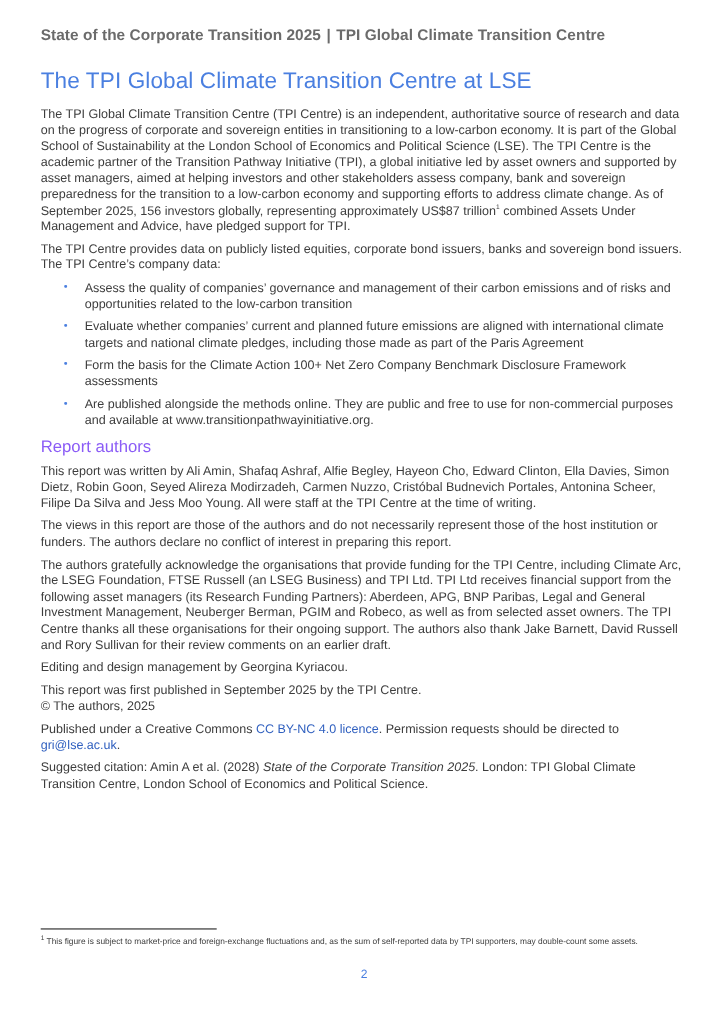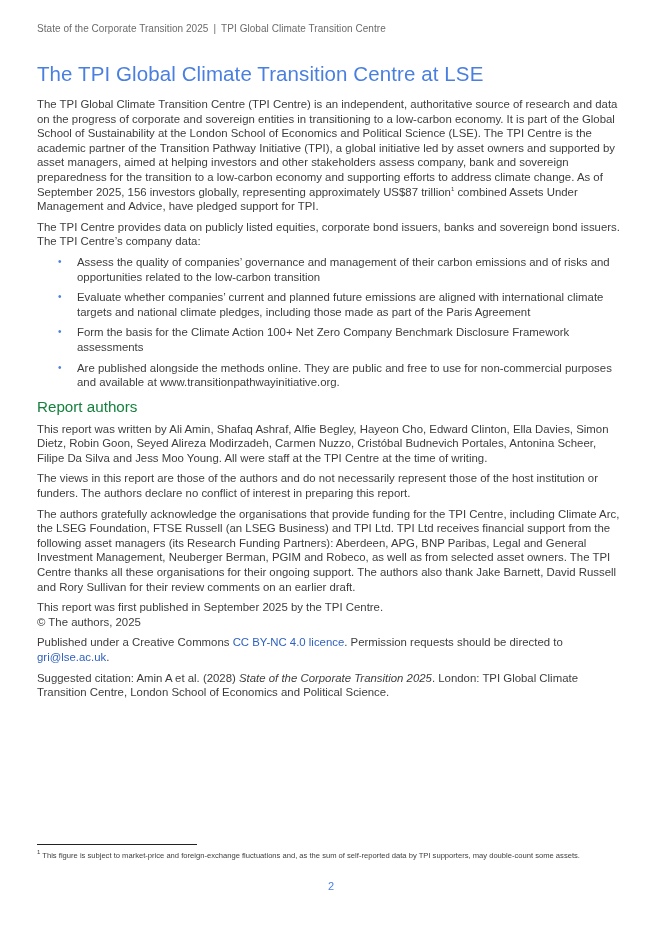--- a/index.html
+++ b/index.html
@@ -1,28 +1,28 @@
 <!DOCTYPE html>
 <html><head>
   <meta charset="utf-8">
   <style>
     html, body { margin: 0; padding: 0; background: #ffffff; }
     body { width: 662px; height: 936px; position: relative; overflow: hidden;
       font-family: "Liberation Sans", "DejaVu Sans", sans-serif; color: #3a3a3a; }
     .page { position: absolute; left: 37px; top: 0; width: 588px; }
-    .running-header { position: absolute; top: 23px; left: 0; font-size: 10px; color: #6b6b6b; letter-spacing: 0.05px; white-space: nowrap; }
+    .running-header { position: absolute; top: 23px; left: 0; font-size: 14px; color: #6b6b6b; letter-spacing: 0.05px; white-space: nowrap; font-weight: bold; }
     .running-header .sep { margin: 0 5px; }
     h1 { position: absolute; top: 62px; left: 0; margin: 0; font-size: 20.5px; font-weight: normal; color: #4a7fe0; white-space: nowrap; letter-spacing: 0.1px; }
     .body { position: absolute; top: 97px; left: 0; width: 588px; font-size: 11.4px; line-height: 14.6px; color: #3d3d3d; }
     p { margin: 0 0 6px 0; }
     sup { font-size: 6px; line-height: 0; vertical-align: super; }
     ul { margin: 0 0 6px 0; padding: 0 0 0 40px; list-style: none; }
     ul li { position: relative; margin: 0 0 6px 0; }
     ul li .bullet { position: absolute; left: -19px; top: 0; color: #4a7fe0; font-size: 10px; }
-    h2 { margin: 8px 0 6px 0; font-size: 15.2px; font-weight: normal; color: #15803d; line-height: 18px; }
+    h2 { margin: 8px 0 6px 0; font-size: 15.2px; font-weight: normal; color: #8b5cf6; line-height: 18px; }
     a.link { color: #2f5fbf; text-decoration: none; }
     em { font-style: italic; }
     .fn-rule { position: absolute; top: 844px; left: 0; width: 160px; height: 1px; background: #222; }
     .footnote { position: absolute; top: 850px; left: 0; width: 588px; font-size: 7.6px; line-height: 11px; color: #3d3d3d; }
     .page-number { position: absolute; top: 880px; left: 0; width: 588px; text-align: center; font-size: 11px; color: #4a7fe0; }
   </style>
 </head>
 <body>
 
 <div class="page">
@@ -43,20 +43,21 @@
       <li><span class="bullet">•</span><span>Evaluate whether companies’ current and planned future emissions are aligned with international climate targets and national climate pledges, including those made as part of the Paris Agreement</span></li>
       <li><span class="bullet">•</span><span>Form the basis for the Climate Action 100+ Net Zero Company Benchmark Disclosure Framework assessments</span></li>
       <li><span class="bullet">•</span><span>Are published alongside the methods online. They are public and free to use for non-commercial purposes and available at www.transitionpathwayinitiative.org.</span></li>
     </ul>
 
     <h2>Report authors</h2>
     <p>This report was written by Ali Amin, Shafaq Ashraf, Alfie Begley, Hayeon Cho, Edward Clinton, Ella Davies, Simon Dietz, Robin Goon, Seyed Alireza Modirzadeh, Carmen Nuzzo, Cristóbal Budnevich Portales, Antonina Scheer, Filipe Da Silva and Jess Moo Young. All were staff at the TPI Centre at the time of writing.</p>
     <p>The views in this report are those of the authors and do not necessarily represent those of the host institution or funders. The authors declare no conflict of interest in preparing this report.</p>
 
     <p>The authors gratefully acknowledge the organisations that provide funding for the TPI Centre, including Climate Arc, the LSEG Foundation, FTSE Russell (an LSEG Business) and TPI Ltd. TPI Ltd receives financial support from the following asset managers (its Research Funding Partners): Aberdeen, APG, BNP Paribas, Legal and General Investment Management, Neuberger Berman, PGIM and Robeco, as well as from selected asset owners. The TPI Centre thanks all these organisations for their ongoing support. The authors also thank Jake Barnett, David Russell and Rory Sullivan for their review comments on an earlier draft.</p>
+    <p>Editing and design management by Georgina Kyriacou.</p>
     <p><span>This report was first published in September 2025 by the TPI Centre.</span><br><span>© The authors, 2025</span></p>
     <p><span>Published under a Creative Commons </span><a class="link">CC BY-NC 4.0 licence</a><span>. Permission requests should be directed to </span><a class="link">gri@lse.ac.uk</a><span>.</span></p>
     <p><span>Suggested citation: Amin A et al. (2028) </span><em>State of the Corporate Transition 2025</em><span>. London: TPI Global Climate Transition Centre, London School of Economics and Political Science.</span></p>
   </div>
 
   <div class="fn-rule"></div>
   <div class="footnote"><sup>1</sup><span> This figure is subject to market-price and foreign-exchange fluctuations and, as the sum of self-reported data by TPI supporters, may double-count some assets.</span></div>
 
   <div class="page-number">2</div>
 </div>

